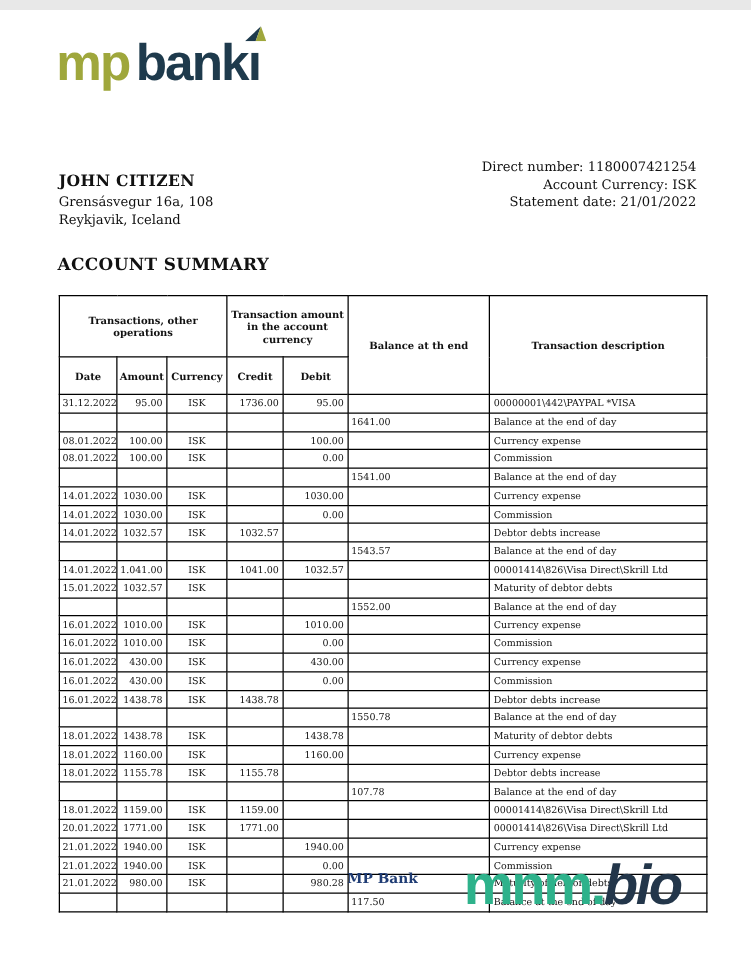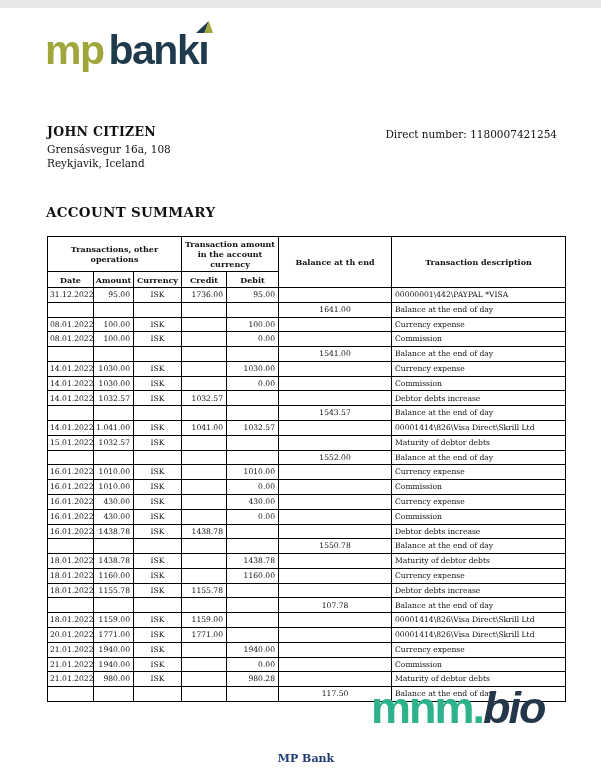--- a/index.html
+++ b/index.html
@@ -15,53 +15,53 @@
     font-family:"Liberation Sans", sans-serif;
     font-weight:700; font-size:41px; letter-spacing:-1.5px;
     line-height:1; white-space:nowrap;
   }
   .logo-mp { color:#9FA73C; }
   .logo-bank { color:#1E3A4C; margin-left:5px; }
   .logo-i { color:#1E3A4C; position:relative; display:inline-block; }
   .logo-accent { position:absolute; top:-9px; right:-5px; width:17px; height:12px; }
 
   
-  .customer { position:absolute; left:47px; top:117px; font-size:10.5px; line-height:14px; }
+  .customer { position:absolute; left:47px; top:130px; font-size:10.5px; line-height:14px; }
   .customer-name { font-size:12.5px; font-weight:700; letter-spacing:0.3px; margin-bottom:3px; }
   .account-info { position:absolute; right:44px; top:119px; text-align:right; font-size:10.5px; line-height:14px; }
 
   
   .summary-title { position:absolute; left:46px; top:196px; font-size:13.5px; font-weight:700; letter-spacing:0.3px; }
 
   
   table.stmt {
     position:absolute; left:47px; top:228px; width:518px;
     border-collapse:collapse; table-layout:fixed;
   }
   table.stmt th, table.stmt td { border:1.5px solid #000; overflow:hidden; }
   table.stmt thead th {
     font-weight:700; text-align:center; vertical-align:middle;
-    font-size:8px; line-height:1.25; padding:2px 1px;
+    font-size:8px; line-height:1.25; padding:9px 1px;
   }
   .gh-row th { height:26px; }
   .sh-row th { height:11px; font-size:8.2px; }
   table.stmt tbody td {
     font-size:7.6px; line-height:1; padding:3.1px 2px;
     white-space:nowrap; vertical-align:middle;
   }
   .c-date     { text-align:center; }
   .c-amount   { text-align:right; padding-right:3px !important; }
   .c-currency { text-align:center; }
   .c-credit   { text-align:right; padding-right:3px !important; }
   .c-debit    { text-align:right; padding-right:3px !important; }
-  .c-balance  { text-align:center; padding-right:2px !important; }
+  .c-balance  { text-align:left; padding-right:2px !important; }
   .c-desc     { text-align:left;  padding-left:3px !important; }
 
   
-  .footer { position:absolute; left:47px; top:744px; width:518px; text-align:center; }
+  .footer { position:absolute; left:47px; top:688px; width:518px; text-align:center; }
   .footer-bank { color:#1F3C74; font-weight:700; font-size:11px; }
   .footer-address { font-size:9.5px; margin-top:2px; }
 
   
   .watermark {
     position:absolute; left:371px; top:677px;
     font-family:"Liberation Sans", sans-serif;
     font-size:45px; font-weight:800; letter-spacing:-2px; line-height:1;
     white-space:nowrap;
   }
@@ -83,20 +83,28 @@
   <div class="customer">
     <div class="customer-name">JOHN CITIZEN</div>
     <div>Grensásvegur 16a, 108</div>
     <div>Reykjavik, Iceland</div>
   </div>
 
   <div class="account-info">
     <div>
       <span>Direct number:</span>
       <span>1180007421254</span>
+    </div>
+    <div>
+      <span>Account Currency:</span>
+      <span>ISK</span>
+    </div>
+    <div>
+      <span>Statement date:</span>
+      <span>21/01/2022</span>
     </div>
   </div>
 
   <div class="summary-title">ACCOUNT SUMMARY</div>
 
   <table class="stmt">
     <colgroup>
       <col style="width:46px">
         <col style="width:40px">
         <col style="width:48px">

